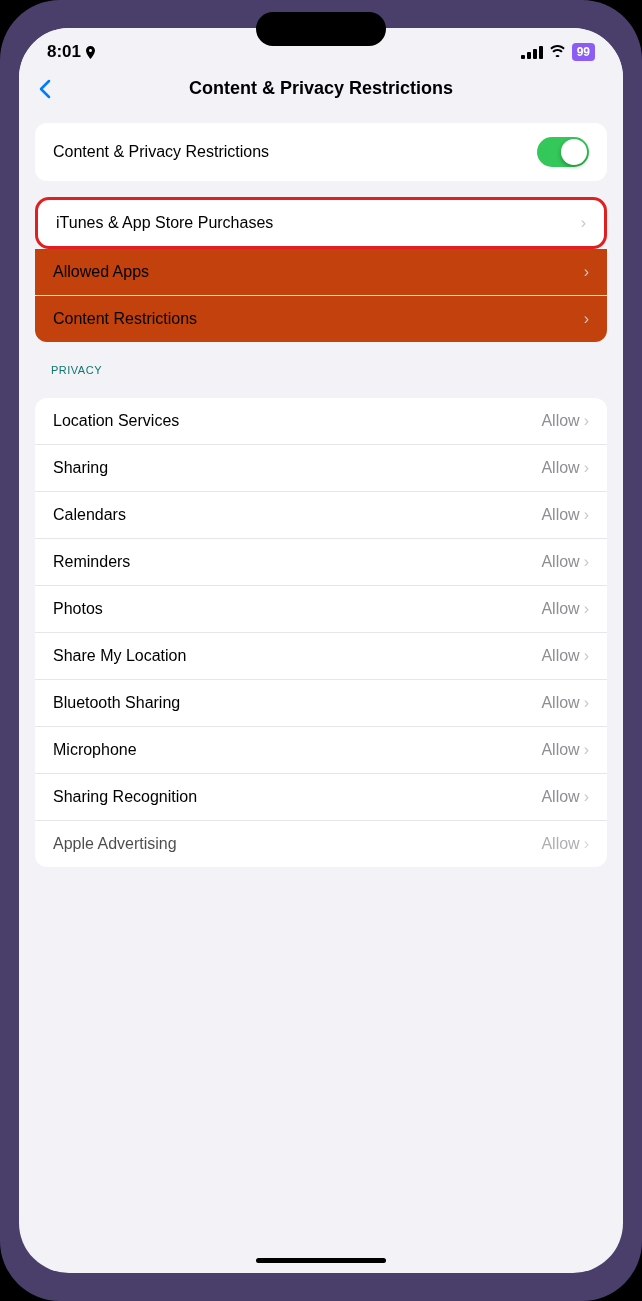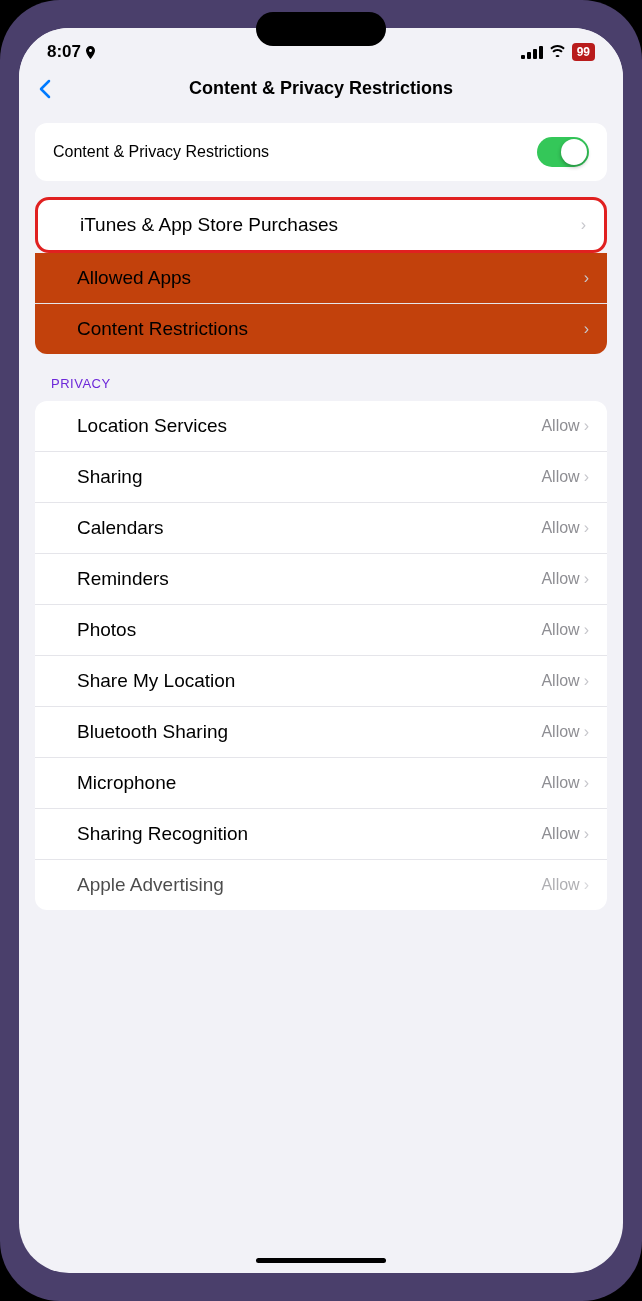--- a/index.html
+++ b/index.html
@@ -76,21 +76,21 @@
     }
 
     .wifi-icon {
       font-size: 14px;
       color: #000;
     }
 
     .battery-box {
       display: flex;
       align-items: center;
-      background: #b91c1c;
+      background: #8b5cf6;
       color: #fff;
       font-size: 12px;
       font-weight: 700;
       padding: 2px 5px;
       border-radius: 4px;
       gap: 2px;
     }
 
     
     .dynamic-island {
@@ -185,47 +185,46 @@
       border-bottom: 1px solid #e5e5ea;
       cursor: pointer;
       position: relative;
     }
 
     .settings-row:last-child {
       border-bottom: none;
     }
 
     .settings-row-label {
-      font-size: 19px;
+      font-size: 16px;
       color: #000;
-      margin-left: 24px;
     }
 
     .settings-row-right {
       display: flex;
       align-items: center;
       gap: 4px;
       color: #8e8e93;
       font-size: 16px;
     }
 
     .chevron {
       color: #c7c7cc;
       font-size: 16px;
     }
 
     
     .section-header {
-      font-size: 13px;
+      font-size: 11px;
       font-weight: 400;
-      color: #6d28d9;
+      color: #0f766e;
       text-transform: uppercase;
       letter-spacing: 0.5px;
       padding: 6px 32px 6px 32px;
-      margin-bottom: 4px;
+      margin-bottom: 16px;
     }
 
     .itunes-row-wrapper {
       border: 3px solid #e02020;
       border-radius: 14px;
       margin: 0 16px 0 16px;
       background: #fff;
       overflow: hidden;
     }
 
@@ -255,21 +254,21 @@
   </style>
 </head>
 <body>
 
 <div class="phone-frame">
   <div class="dynamic-island"></div>
   <div class="phone-screen">
 
     <div class="status-bar">
       <div class="status-time">
-        <span>8:07</span>
+        <span>8:01</span>
         <svg width="11" height="13" viewBox="0 0 11 13" fill="none">
           <path d="M5.5 0C3.01 0 1 2.01 1 4.5C1 7.88 5.5 13 5.5 13C5.5 13 10 7.88 10 4.5C10 2.01 7.99 0 5.5 0ZM5.5 6C4.67 6 4 5.33 4 4.5C4 3.67 4.67 3 5.5 3C6.33 3 7 3.67 7 4.5C7 5.33 6.33 6 5.5 6Z" fill="black"></path>
         </svg>
       </div>
       <div class="status-icons">
         <div class="signal-bars">
           <div class="signal-bar" style="height:4px"></div>
           <div class="signal-bar" style="height:7px"></div>
           <div class="signal-bar" style="height:10px"></div>
           <div class="signal-bar" style="height:13px"></div>

